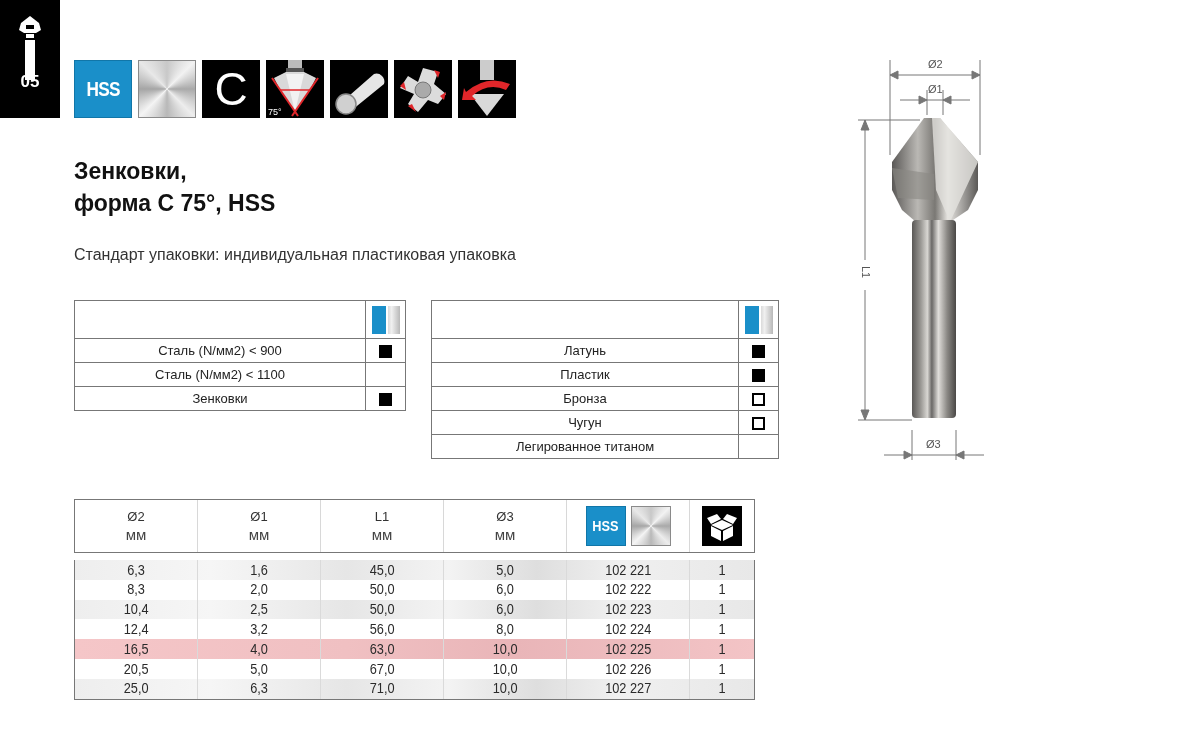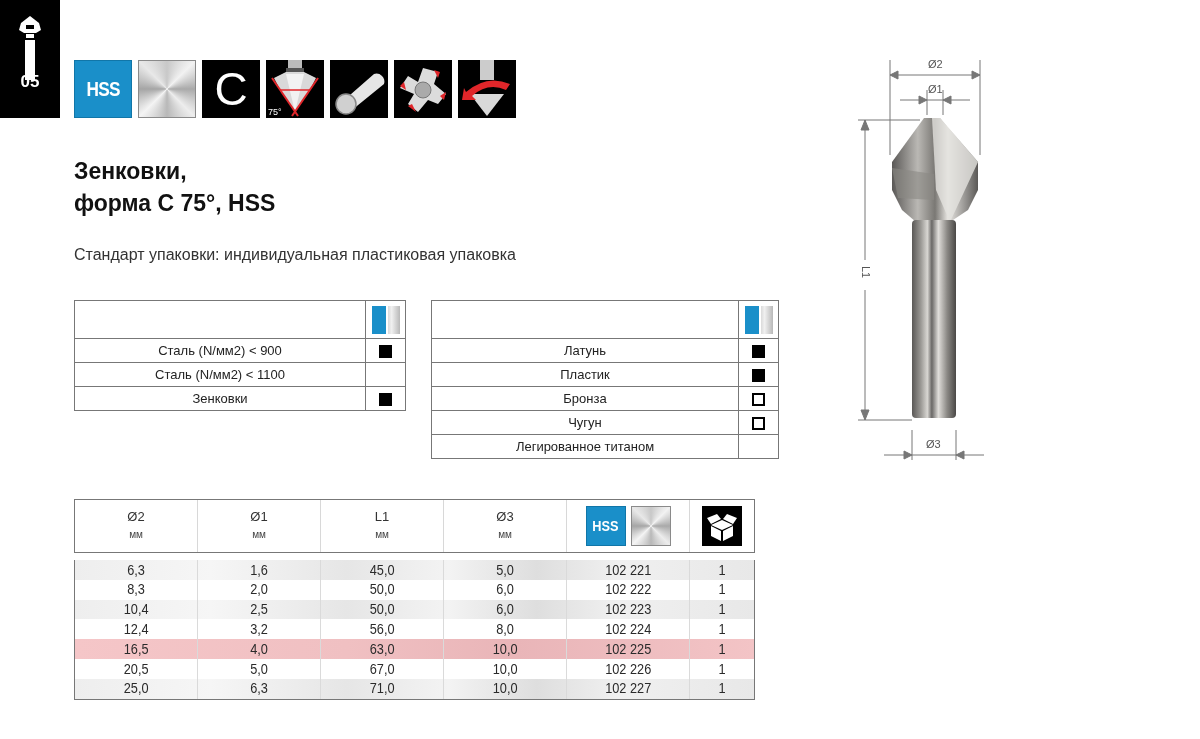--- a/index.html
+++ b/index.html
@@ -33,21 +33,21 @@
     .mat-left { left: 74px; width: 332px; }
     .mat-right { left: 423px; width: 348px; margin-left: 8px; }
     .mini-hss { display: inline-block; width: 28px; height: 28px; vertical-align: middle; background: linear-gradient(90deg, #1a8fc9 0 50%, #fff 50% 56%, #d8d8d8 56%, #f0f0f0 70%, #b8b8b8 100%); }
     .sq-filled { display: inline-block; width: 13px; height: 13px; background: #000; vertical-align: middle; }
     .sq-empty { display: inline-block; width: 13px; height: 13px; border: 2px solid #000; background: #fff; vertical-align: middle; }
 
     
     .data-head { position: absolute; left: 74px; top: 499px; width: 681px; height: 54px; border: 1px solid #777; display: flex; }
     .data-head .hc { border-right: 1px solid #d8d8d8; display: flex; flex-direction: column; align-items: center; justify-content: center; font-size: 13px; color: #333; line-height: 18px; }
     .data-head .hc:last-child { border-right: none; }
-    .data-head .hc .unit { font-size: 10px; color: #444; text-align: center; }
+    .data-head .hc .unit { font-size: 15px; color: #444; text-align: center; }
     .w1 { width: 123px; } .w2 { width: 123px; } .w3 { width: 123px; } .w4 { width: 123px; } .w5 { width: 123px; } .w6 { width: 64px; }
     .hss-pair { display: flex; gap: 5px; }
     .hss-pair .a { width: 40px; height: 40px; background: #1a8fc9; border: 1px solid #1176a8; color: #fff; font-weight: bold; font-size: 15px; display: flex; align-items: center; justify-content: center; }
     .hss-pair .a span { transform: scaleX(0.85); display: inline-block; }
     .hss-pair .b { width: 40px; height: 40px; background: conic-gradient(from 0deg, #c8c8c8, #f2f2f2, #a9a9a9, #ededed, #b8b8b8, #f4f4f4, #a5a5a5, #e8e8e8, #c8c8c8); border: 1px solid #8a8a8a; }
     .box-icon { width: 40px; height: 40px; background: #000; position: relative; }
     .box-icon svg { width: 40px; height: 40px; }
 
     .data-body { position: absolute; left: 74px; top: 560px; width: 681px; border: 1px solid #777; border-top: none; }
     .data-body .row { display: flex; height: 19.8px; font-size: 14.5px; color: #2a2a2a; }

